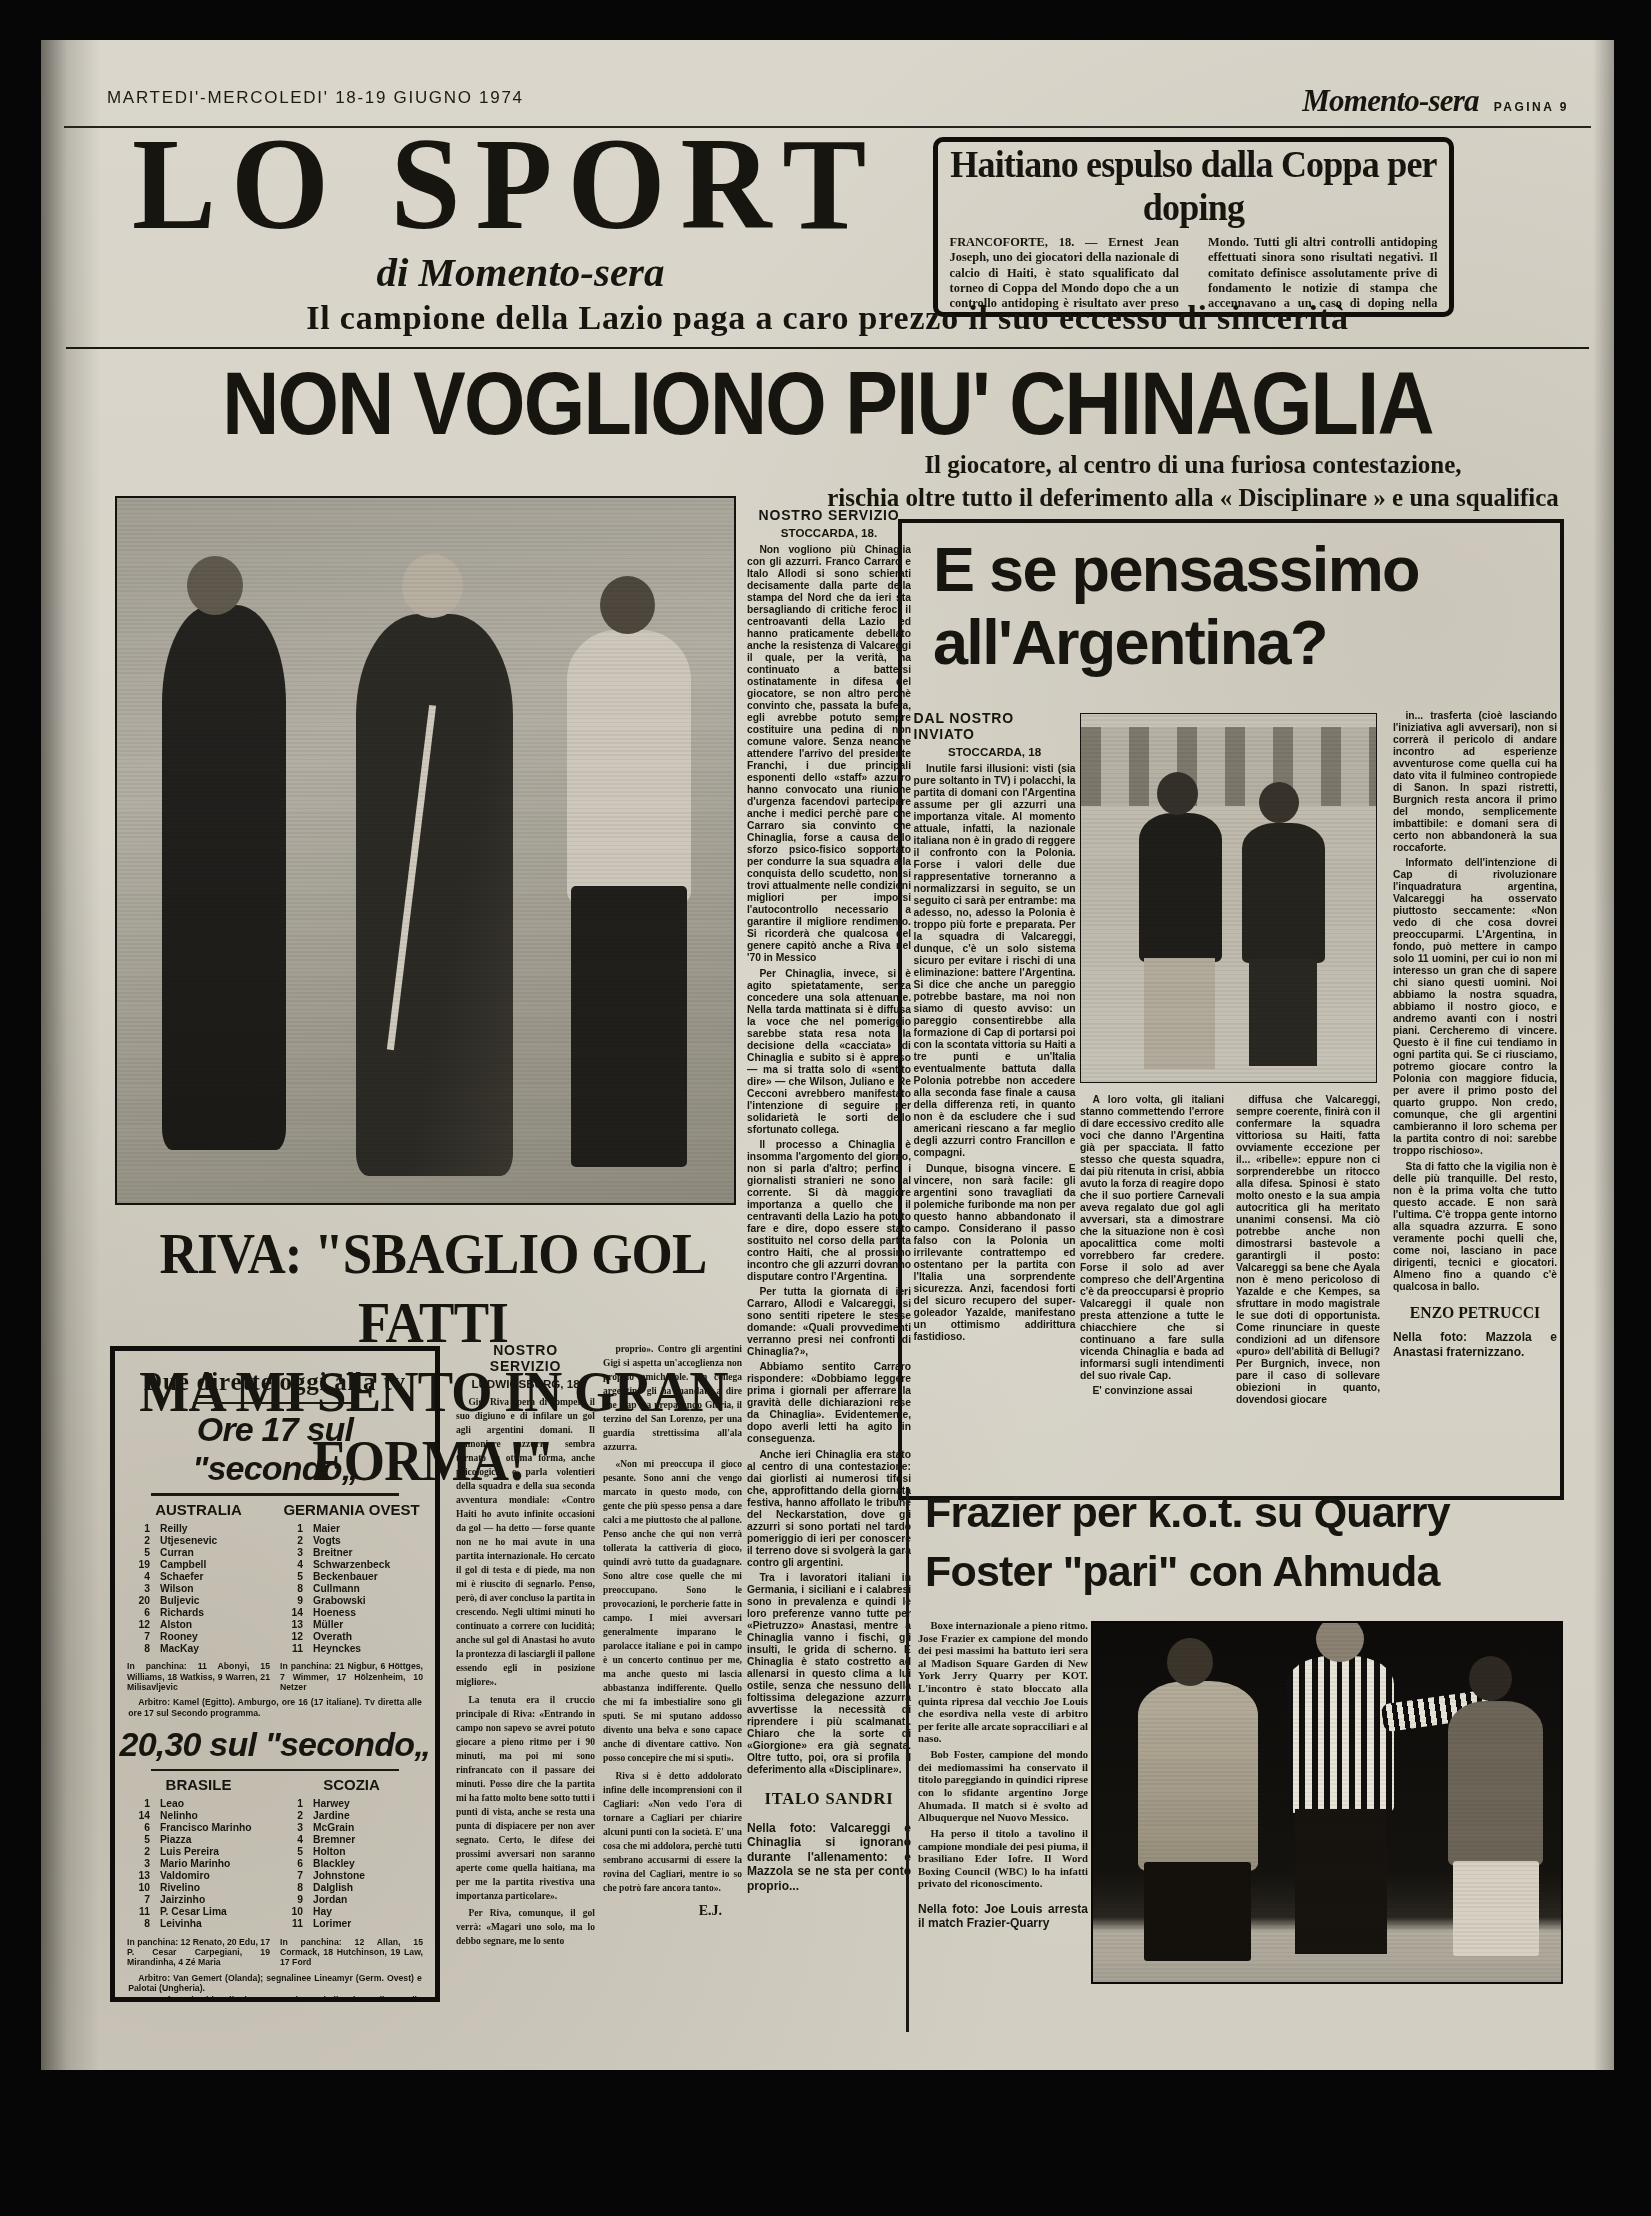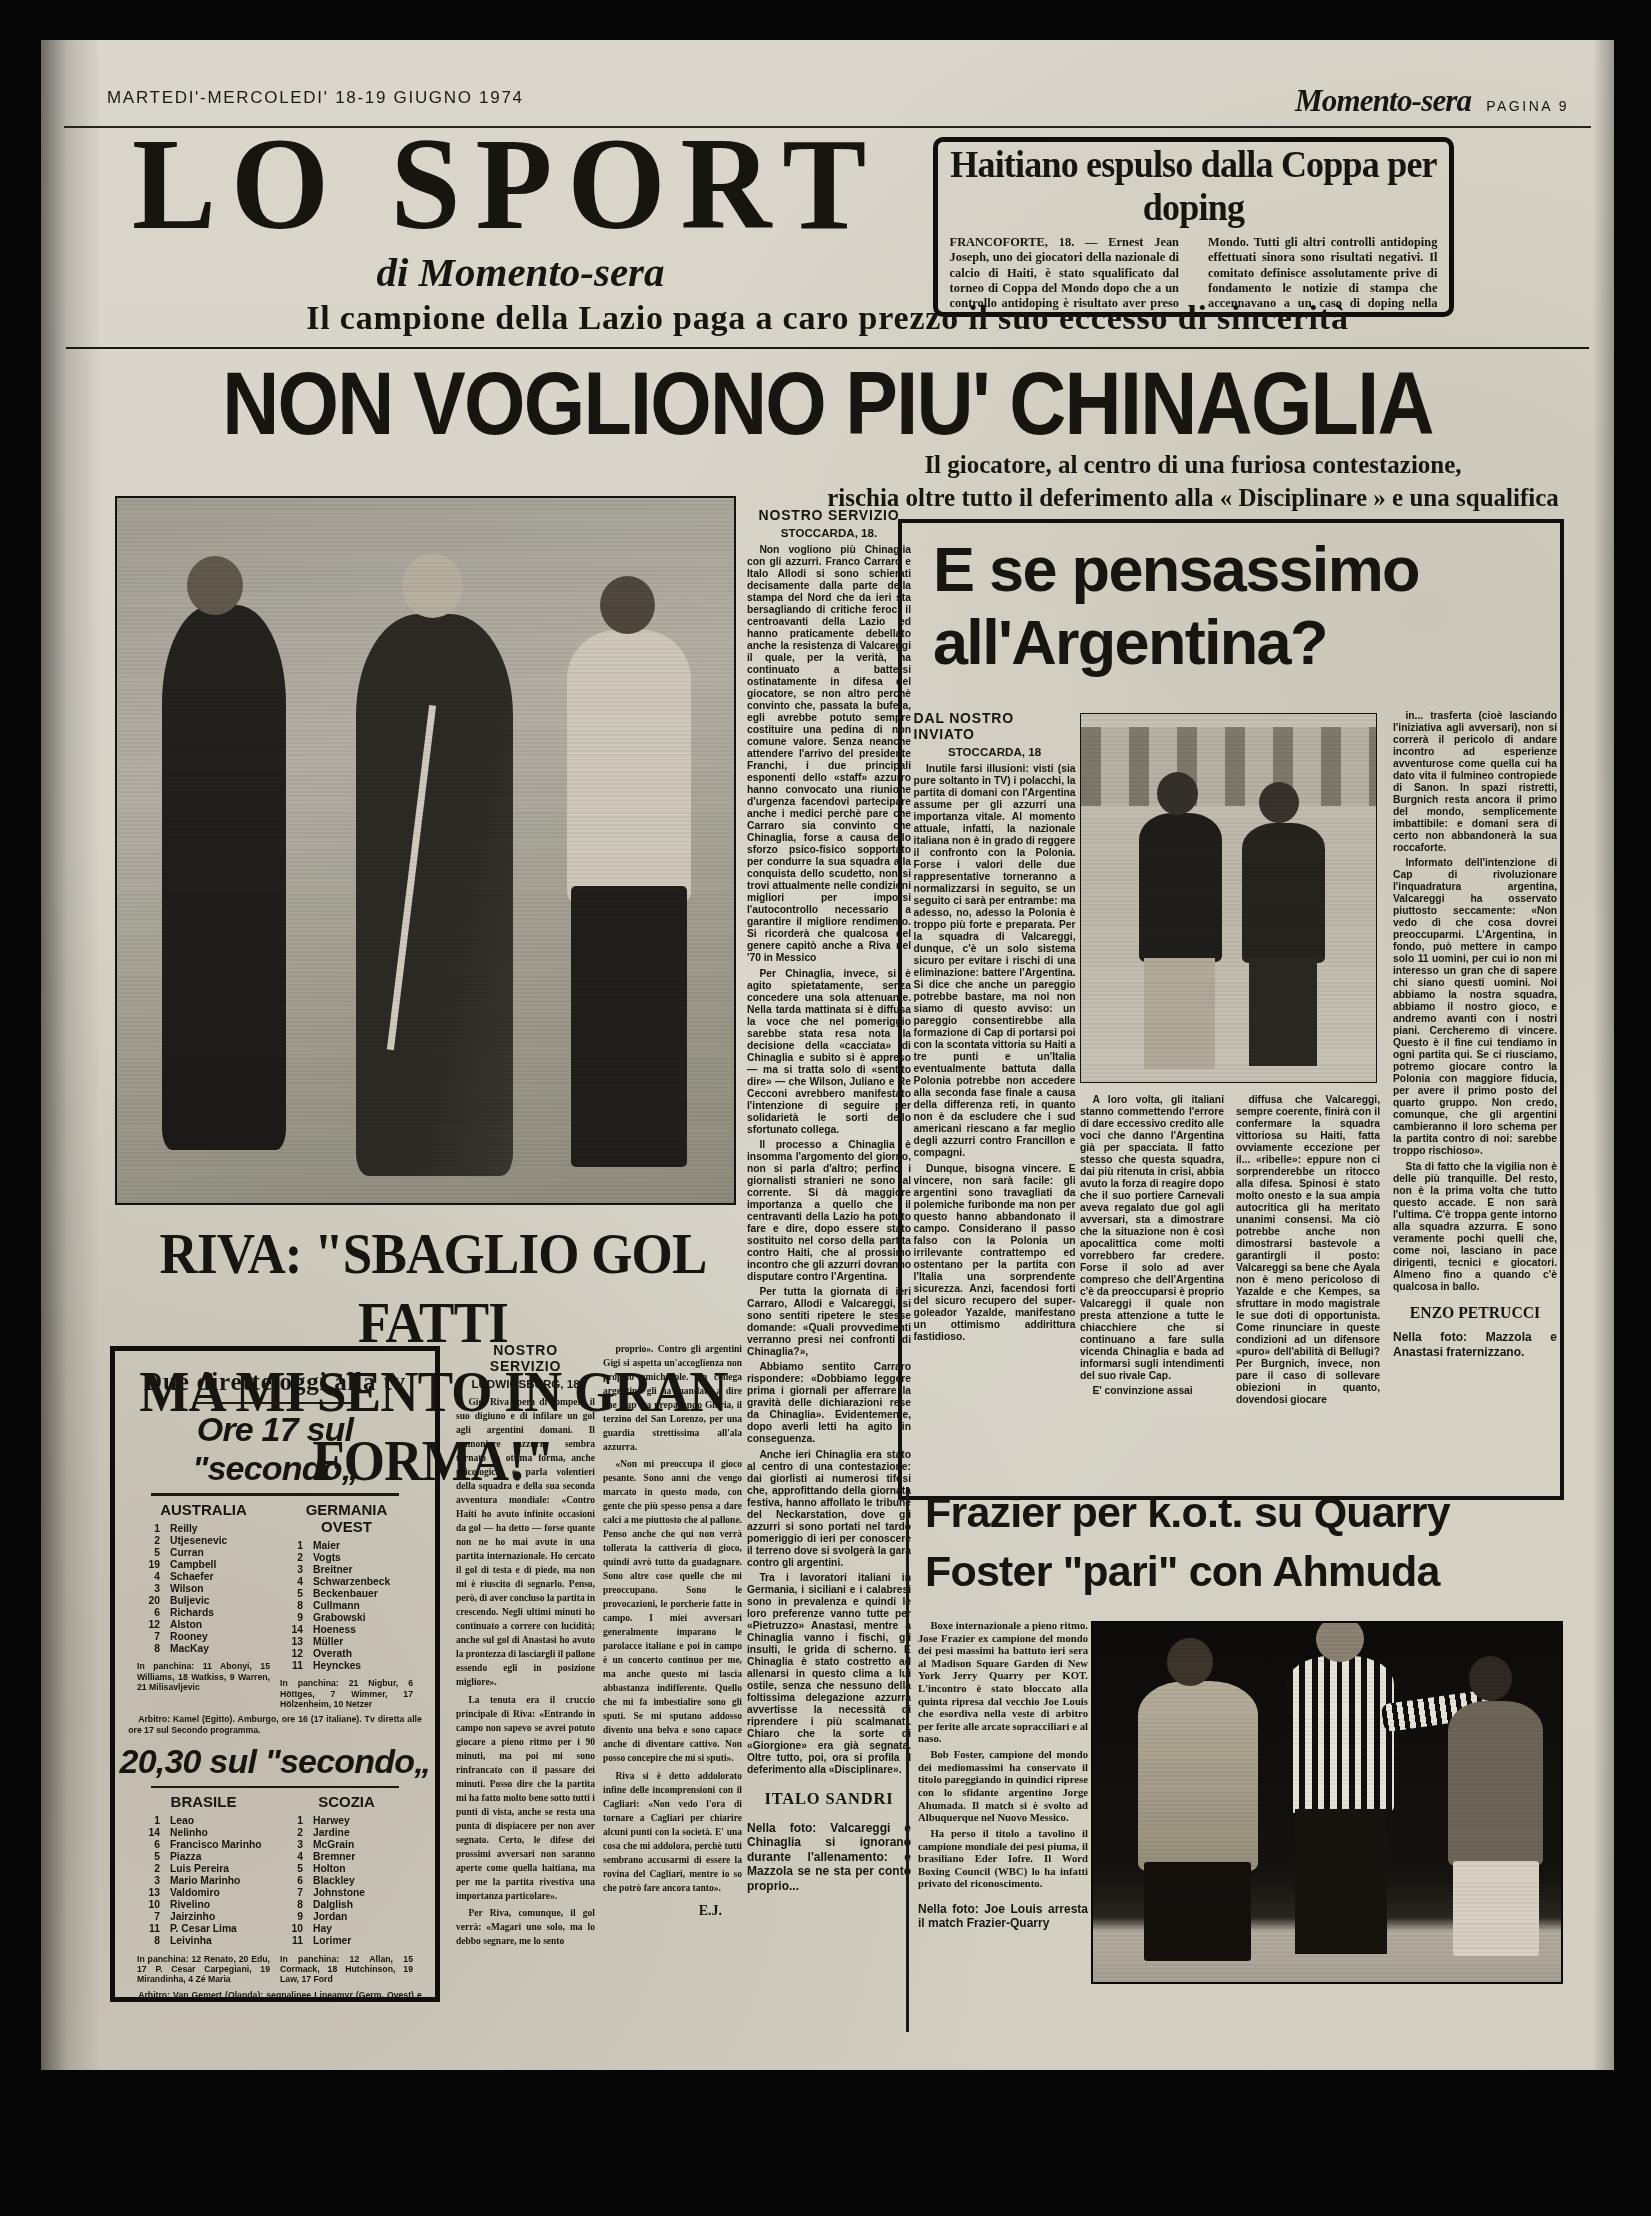--- a/index.html
+++ b/index.html
@@ -17,21 +17,21 @@
         background:linear-gradient(270deg,rgba(18,16,12,.30),transparent);}
   .top-rule{position:absolute;left:23px;right:23px;top:86px;height:1.7px;background:#26241f;}
   .abs{position:absolute;}
   .noninteract{cursor:default;}
 
   
   .date-line{left:66px;top:48px;font-family:"Liberation Sans",sans-serif;font-weight:normal;
              font-size:17px;letter-spacing:1.7px;color:#1c1a15;}
   .brand-right{left:1181px;top:43px;width:347px;text-align:right;white-space:nowrap;}
   .brand-logo{font-family:"Liberation Serif",serif;font-weight:bold;font-style:italic;font-size:31px;letter-spacing:-0.8px;}
-  .brand-page{font-family:"Liberation Sans",sans-serif;font-weight:normal;font-size:14px;letter-spacing:2.5px;margin-left:11.6px;}
+  .brand-page{font-family:"Liberation Sans",sans-serif;font-weight:bold;font-size:12px;letter-spacing:2.5px;margin-left:11.6px;}
 
   
   .masthead-title{left:91px;top:79px;width:760px;font-weight:bold;font-size:126px;line-height:1;
                   letter-spacing:15px;transform:scale(1,1.04);transform-origin:left top;}
   .masthead-sub{left:273px;top:208px;width:413px;font-weight:bold;font-style:italic;font-size:41px;text-align:center;}
 
   
   .doping-box{left:892px;top:97px;width:521px;height:180px;border:5.8px solid #100e0a;border-radius:10px;
               padding:3.3px 11.6px;box-sizing:border-box;overflow:hidden;}
   .doping-head{font-weight:bold;font-size:36px;text-align:center;letter-spacing:-0.8px;line-height:1.15;
@@ -84,21 +84,21 @@
   .riva-byline{font-weight:bold;text-align:right;font-size:14px;padding-right:20px;margin-top:8.3px;}
 
   
   .tv-box{left:69px;top:1306px;width:330px;height:656px;border:5px solid #100e0a;box-sizing:border-box;
           overflow:hidden;text-align:center;}
   .tv-title{font-weight:bold;font-size:25px;margin-top:16.5px;letter-spacing:0.8px;}
   .tv-title-rule{width:165px;height:1.7px;background:#1b1914;margin:6.6px auto 1.7px;}
   .tv-time{font-family:"Liberation Sans",sans-serif;font-weight:bold;font-style:italic;font-size:34px;
            letter-spacing:-0.8px;margin-top:6.6px;}
   .tv-time-rule{width:248px;height:2.5px;background:#1b1914;margin:5px auto 3.3px;}
-  .tv-teams{display:flex;text-align:left;padding:0 17px;margin-top:5px;}
+  .tv-teams{display:flex;text-align:left;padding:0 7px;margin-top:5px;}
   .tv-team{flex:1;padding:0 5px;}
   .tv-team-name{font-family:"Liberation Sans",sans-serif;font-weight:bold;font-size:15px;text-align:center;margin-bottom:5px;}
   .players div{white-space:nowrap;font-family:"Liberation Sans",sans-serif;font-weight:bold;font-size:10.3px;line-height:12px;}
   .players .num{display:inline-block;width:23px;text-align:right;margin-right:10px;}
   .bench{font-family:"Liberation Sans",sans-serif;font-weight:bold;font-size:8.7px;line-height:10.3px;
          text-align:justify;margin-top:6.6px;}
   .tv-notes{text-align:justify;padding:0 13.2px;margin-top:5px;}
   .tv-notes p{font-family:"Liberation Sans",sans-serif;font-weight:bold;font-size:8.7px;line-height:10.3px;
               margin:0 0 1.7px;text-indent:10px;}
 

